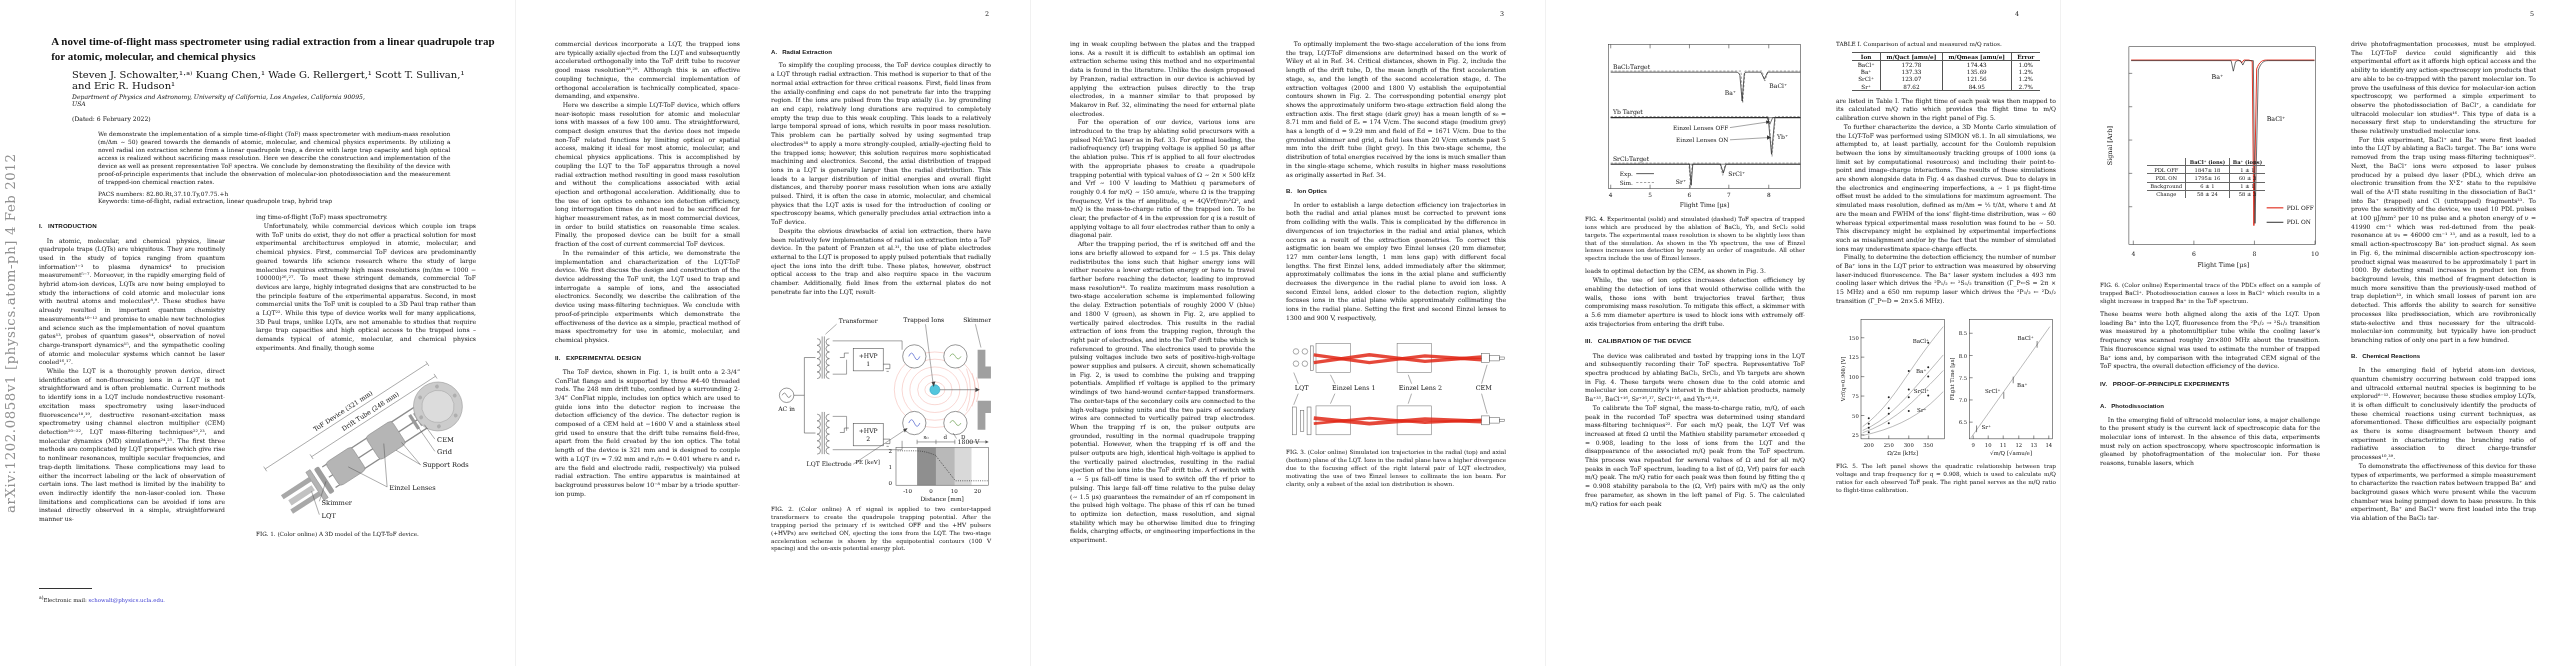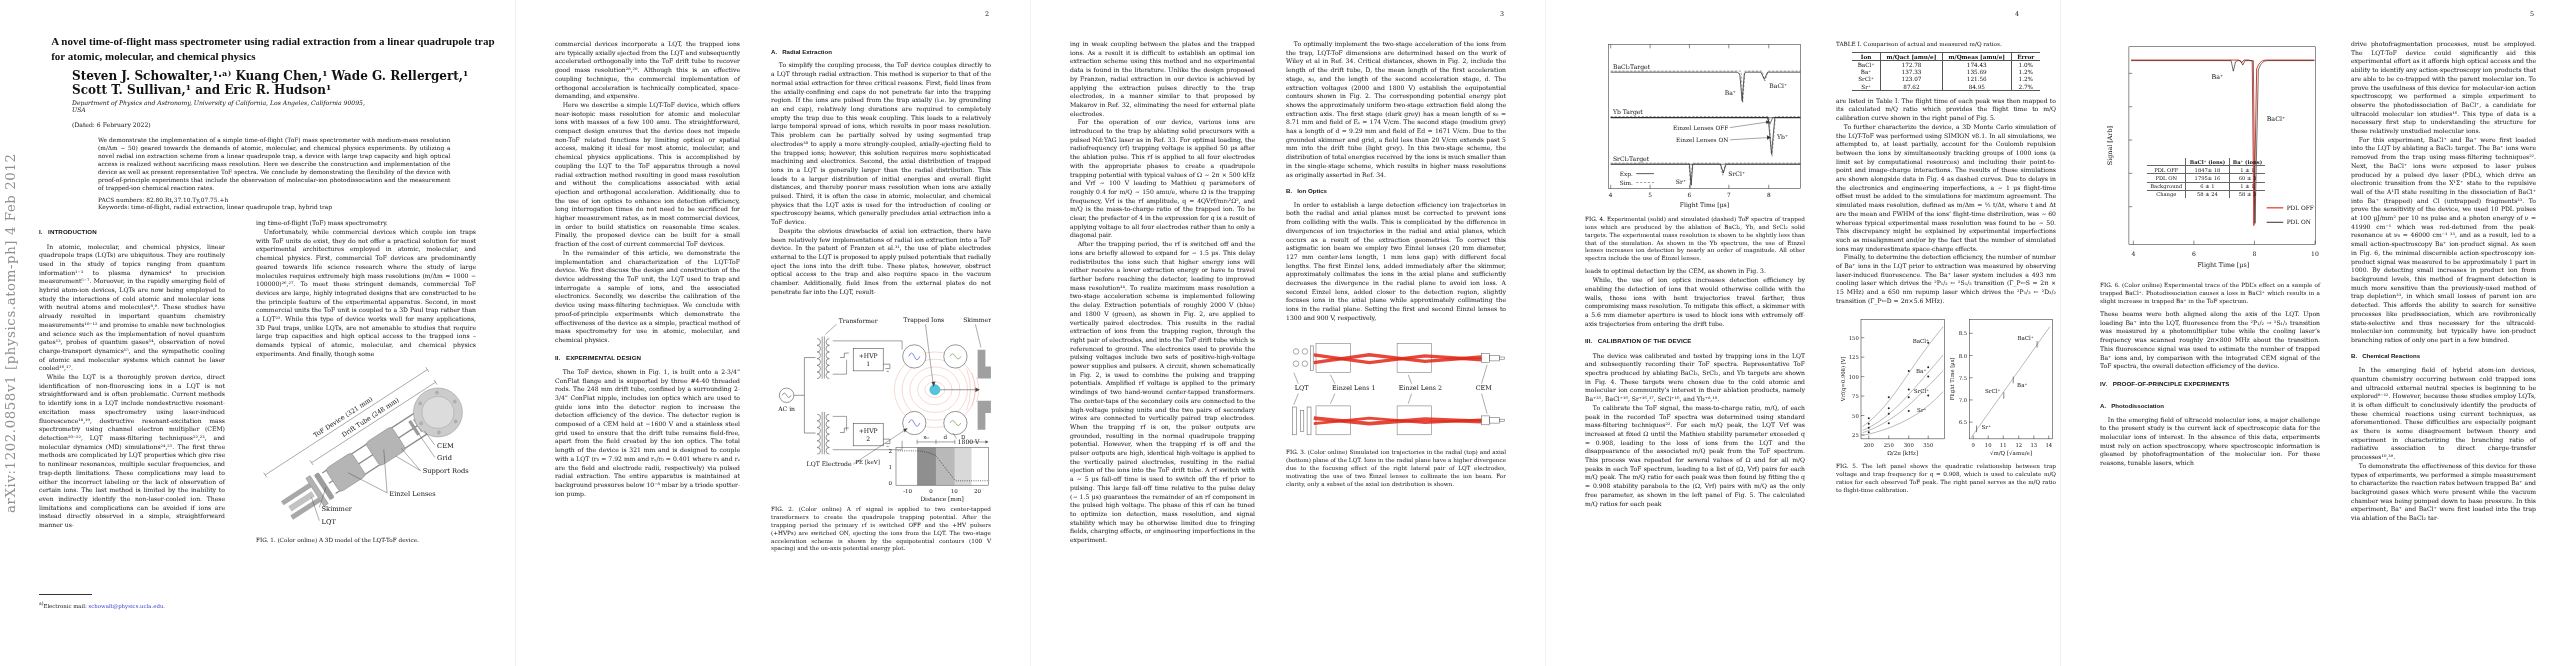--- a/index.html
+++ b/index.html
@@ -7,21 +7,21 @@
   .page{position:relative;flex:0 0 515px;width:515px;height:667px;box-sizing:border-box;
         padding:31px 39px 20px 39px;overflow:hidden;background:#fff;}
   .page+.page{border-left:0.6px solid #f1f1f1;}
   .pageno{position:absolute;top:10px;right:41px;font-size:6.4px;color:#111;}
   
   .arxiv-stamp{position:absolute;left:3.3px;top:0;height:667px;writing-mode:vertical-rl;
        transform:rotate(180deg);text-align:center;font-size:13.3px;color:#909090;
        font-family:"DejaVu Serif",serif;letter-spacing:0.6px;white-space:nowrap;}
   .title{font-family:Liberation Serif, serif;font-weight:bold;font-size:11px;
        line-height:14.5px;margin:3.3px 0 5.6px 12.2px;width:445px;}
-  .authors{font-size:12px;margin:2.2px 0 1.7px 33px;font-weight:bold;}
+  .authors{font-size:10px;margin:2.2px 0 1.7px 33px;}
   .affil{font-size:6.1px;font-style:italic;margin:0 0 0 33px;line-height:7.8px;}
   .dated{font-size:6.1px;margin:6.7px 0 7.8px 33px;}
   .abstract{font-size:5.9px;line-height:8px;text-align:justify;margin:0 25.6px 5.6px 59px;}
   .pacs{font-size:5.9px;margin:1.1px 0 0 59px;}
   
   .cols{display:flex;gap:31px;margin-top:9px;}
   .col{width:220px;box-sizing:border-box;display:flex;flex-direction:column;}
   .col-h{height:596px;}
   .col-h1{height:396px;}
   .para{margin:0;font-size:6.1px;line-height:8.7px;text-align:justify;text-indent:7.8px;}

